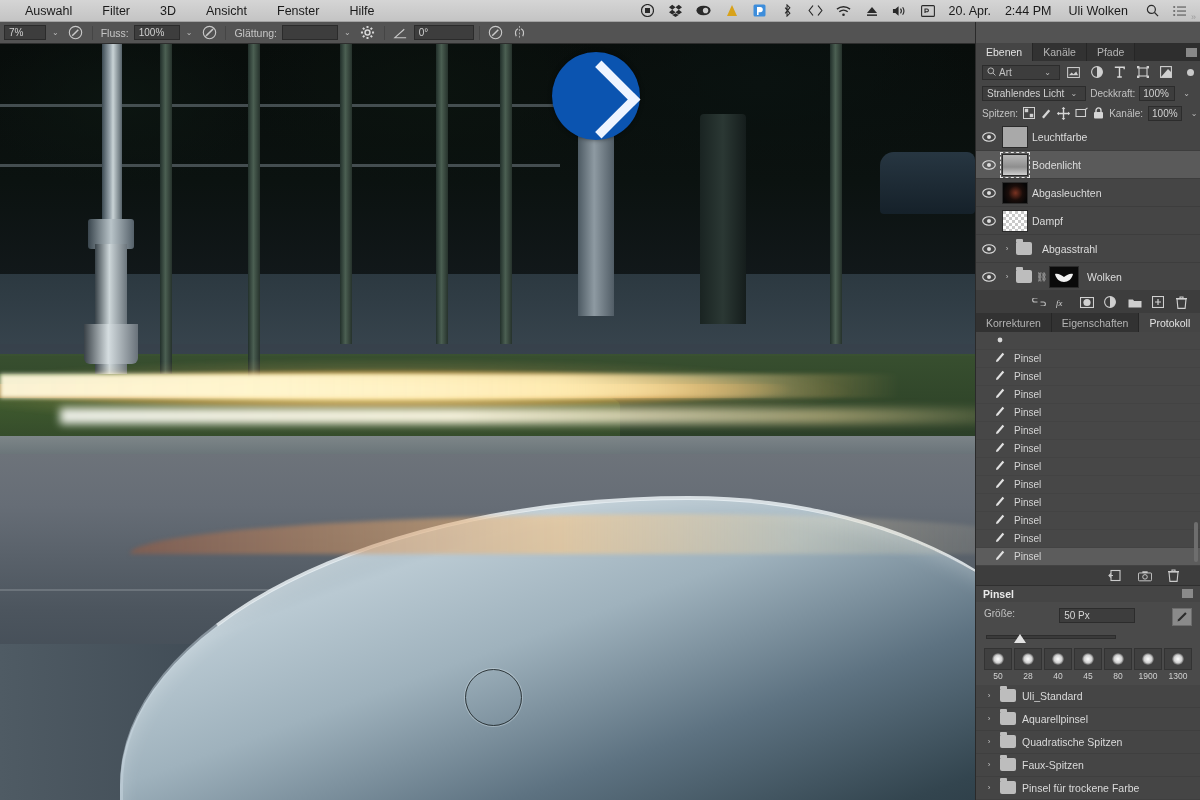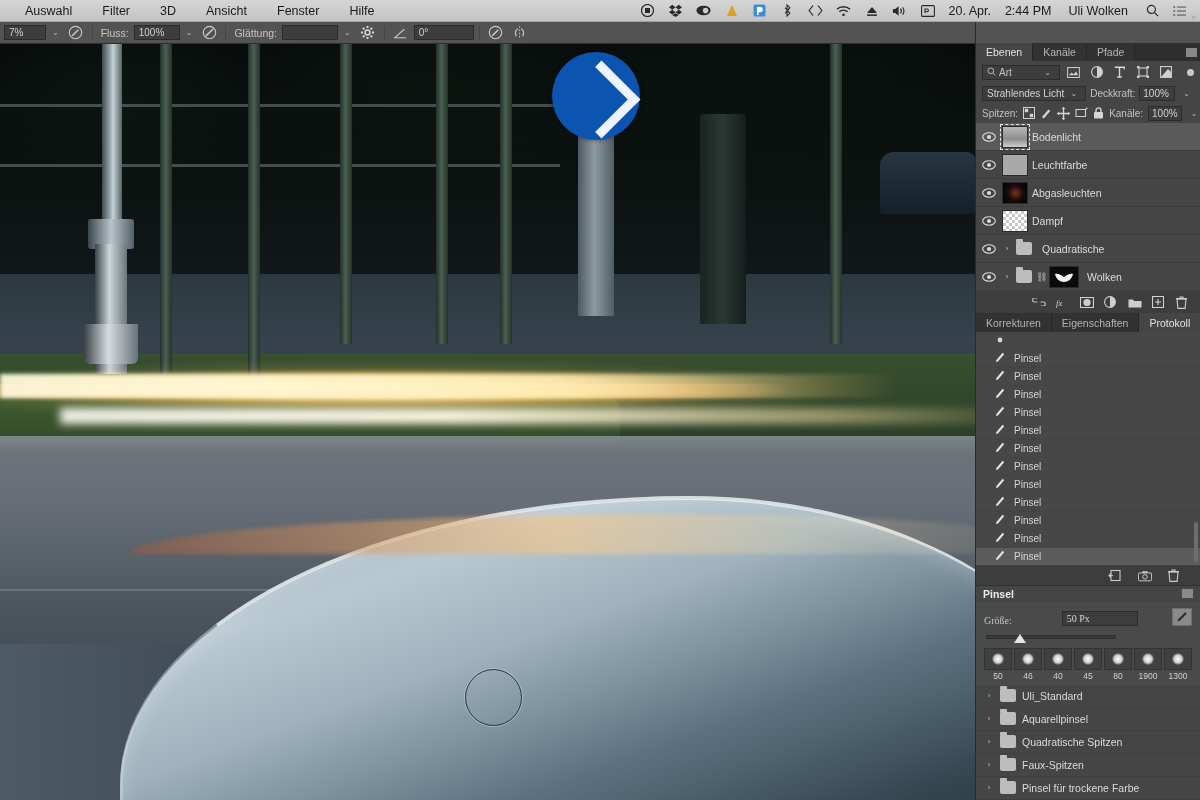--- a/index.html
+++ b/index.html
@@ -190,21 +190,21 @@
   .hrow{ height:18px; display:flex; align-items:center; gap:7px; padding-left:18px; border-bottom:1px solid #434343;}
   .hrow.active{ background:#5c5c5c; }
   .hname{ font-size:10px;color:#d4d4d4;}
   .scrollbar{ position:absolute; right:2px; top:190px; width:4px; height:40px; background:#6e6e6e; border-radius:2px;}
 
   .hbtnbar{ height:20px; background:#3d3d3d; display:flex;align-items:center;justify-content:flex-end;gap:16px;padding-right:18px;}
 
   .brushhdr{ height:18px; background:#454545; display:flex; align-items:center; padding:0 7px; border-top:1px solid #2f2f2f;}
   .brushhdr .t{ font-size:10.5px;color:#eaeaea;font-weight:bold;}
   .brushbody{ background:#4a4a4a; padding:6px 8px 4px 8px;}
-  .sizerow{ display:flex; align-items:flex-end; gap:6px;font-family:Liberation Serif, serif;}
+  .sizerow{ display:flex; align-items:flex-start; }
   .sizebox{ width:76px;height:15px;background:#3d3d3d;border:1px solid #2c2c2c;font-size:10px;color:#d6d6d6;display:flex;align-items:center;padding:0 4px;}
   .pencilbtn{ margin-left:auto; width:20px;height:18px;background:#8a8a8a;border:1px solid #6d6d6d;display:flex;align-items:center;justify-content:center;color:#2b2b2b;font-size:11px;}
   .sliderwrap{ position:relative; height:14px; margin-top:5px; }
   .slidertrack{ position:absolute; left:2px; top:4px; width:130px;height:4px;background:#3a3a3a;border:1px solid #2d2d2d;}
   .sliderknob{ position:absolute; left:30px; top:3px; width:0;height:0;border-left:6px solid transparent;border-right:6px solid transparent;border-bottom:9px solid #e3e3e3;}
   .presets{ display:flex; gap:2px; margin-top:3px;}
   .preset{ width:28px; }
   .pbox{ width:28px;height:22px;background:#404040;border:1px solid #333; display:flex;align-items:center;justify-content:center;}
   .pdot{ width:12px;height:12px;border-radius:50%;background:radial-gradient(circle,#ffffff 0%,#cfcfcf 45%,rgba(160,160,160,0) 75%);}
   .pnum{ text-align:center;font-size:8.5px;color:#d2d2d2; margin-top:1px;}
@@ -547,40 +547,40 @@
               <path d="M3 5V3.4a2.5 2.5 0 015 0V5" fill="none" stroke="#d6d6d6" stroke-width="1.4"></path>
             </svg>
         </div>
         <div class="lbl" style="margin-left:auto">Kanäle:</div>
         <div class="numbox">100%</div>
         <span class="caret">⌄</span>
       </div>
 
       <div class="layerlist">
 
+        <div class="layer">
+          <div class="eye">
+            <svg width="14" height="10" viewBox="0 0 14 10">
+                <ellipse cx="7" cy="5" rx="6.3" ry="4.2" fill="none" stroke="#dcdcdc" stroke-width="1.1"></ellipse>
+                <circle cx="7" cy="5" r="2" fill="#dcdcdc"></circle>
+              </svg>
+          </div>
+          <div class="thumb" style="background:#a9a9a9"></div>
+          <div class="lname">Leuchtfarbe</div>
+        </div>
+
         <div class="layer selected">
           <div class="eye">
             <svg width="14" height="10" viewBox="0 0 14 10">
                 <ellipse cx="7" cy="5" rx="6.3" ry="4.2" fill="none" stroke="#dcdcdc" stroke-width="1.1"></ellipse>
                 <circle cx="7" cy="5" r="2" fill="#dcdcdc"></circle>
               </svg>
           </div>
           <div class="thumb sel" style="background:linear-gradient(#b7b7b7,#8e8e8e 60%,#cfcfcf)"></div>
           <div class="lname">Bodenlicht</div>
-        </div>
-
-        <div class="layer">
-          <div class="eye">
-            <svg width="14" height="10" viewBox="0 0 14 10">
-                <ellipse cx="7" cy="5" rx="6.3" ry="4.2" fill="none" stroke="#dcdcdc" stroke-width="1.1"></ellipse>
-                <circle cx="7" cy="5" r="2" fill="#dcdcdc"></circle>
-              </svg>
-          </div>
-          <div class="thumb" style="background:#a9a9a9"></div>
-          <div class="lname">Leuchtfarbe</div>
         </div>
 
         <div class="layer">
           <div class="eye">
             <svg width="14" height="10" viewBox="0 0 14 10">
                 <ellipse cx="7" cy="5" rx="6.3" ry="4.2" fill="none" stroke="#dcdcdc" stroke-width="1.1"></ellipse>
                 <circle cx="7" cy="5" r="2" fill="#dcdcdc"></circle>
               </svg>
           </div>
           <div class="thumb" style="background:radial-gradient(circle at 52% 50%, #7a3322 0%, #1a0d0a 45%, #060606 80%)"></div>
@@ -602,21 +602,21 @@
 
         <div class="layer">
           <div class="eye">
             <svg width="14" height="10" viewBox="0 0 14 10">
                 <ellipse cx="7" cy="5" rx="6.3" ry="4.2" fill="none" stroke="#dcdcdc" stroke-width="1.1"></ellipse>
                 <circle cx="7" cy="5" r="2" fill="#dcdcdc"></circle>
               </svg>
           </div>
           <div class="chev">›</div>
           <div class="folder"></div>
-          <div class="lname" style="margin-left:6px">Quadratische</div>
+          <div class="lname" style="margin-left:6px">Abgasstrahl</div>
         </div>
 
         <div class="layer">
           <div class="eye">
             <svg width="14" height="10" viewBox="0 0 14 10">
                 <ellipse cx="7" cy="5" rx="6.3" ry="4.2" fill="none" stroke="#dcdcdc" stroke-width="1.1"></ellipse>
                 <circle cx="7" cy="5" r="2" fill="#dcdcdc"></circle>
               </svg>
           </div>
           <div class="chev">›</div>
@@ -814,21 +814,21 @@
         <div class="preset">
           <div class="pbox">
               <div class="pdot"></div>
             </div>
           <div class="pnum">50</div>
         </div>
         <div class="preset">
           <div class="pbox">
               <div class="pdot"></div>
             </div>
-          <div class="pnum">46</div>
+          <div class="pnum">28</div>
         </div>
         <div class="preset">
           <div class="pbox">
               <div class="pdot"></div>
             </div>
           <div class="pnum">40</div>
         </div>
         <div class="preset">
           <div class="pbox">
               <div class="pdot"></div>

